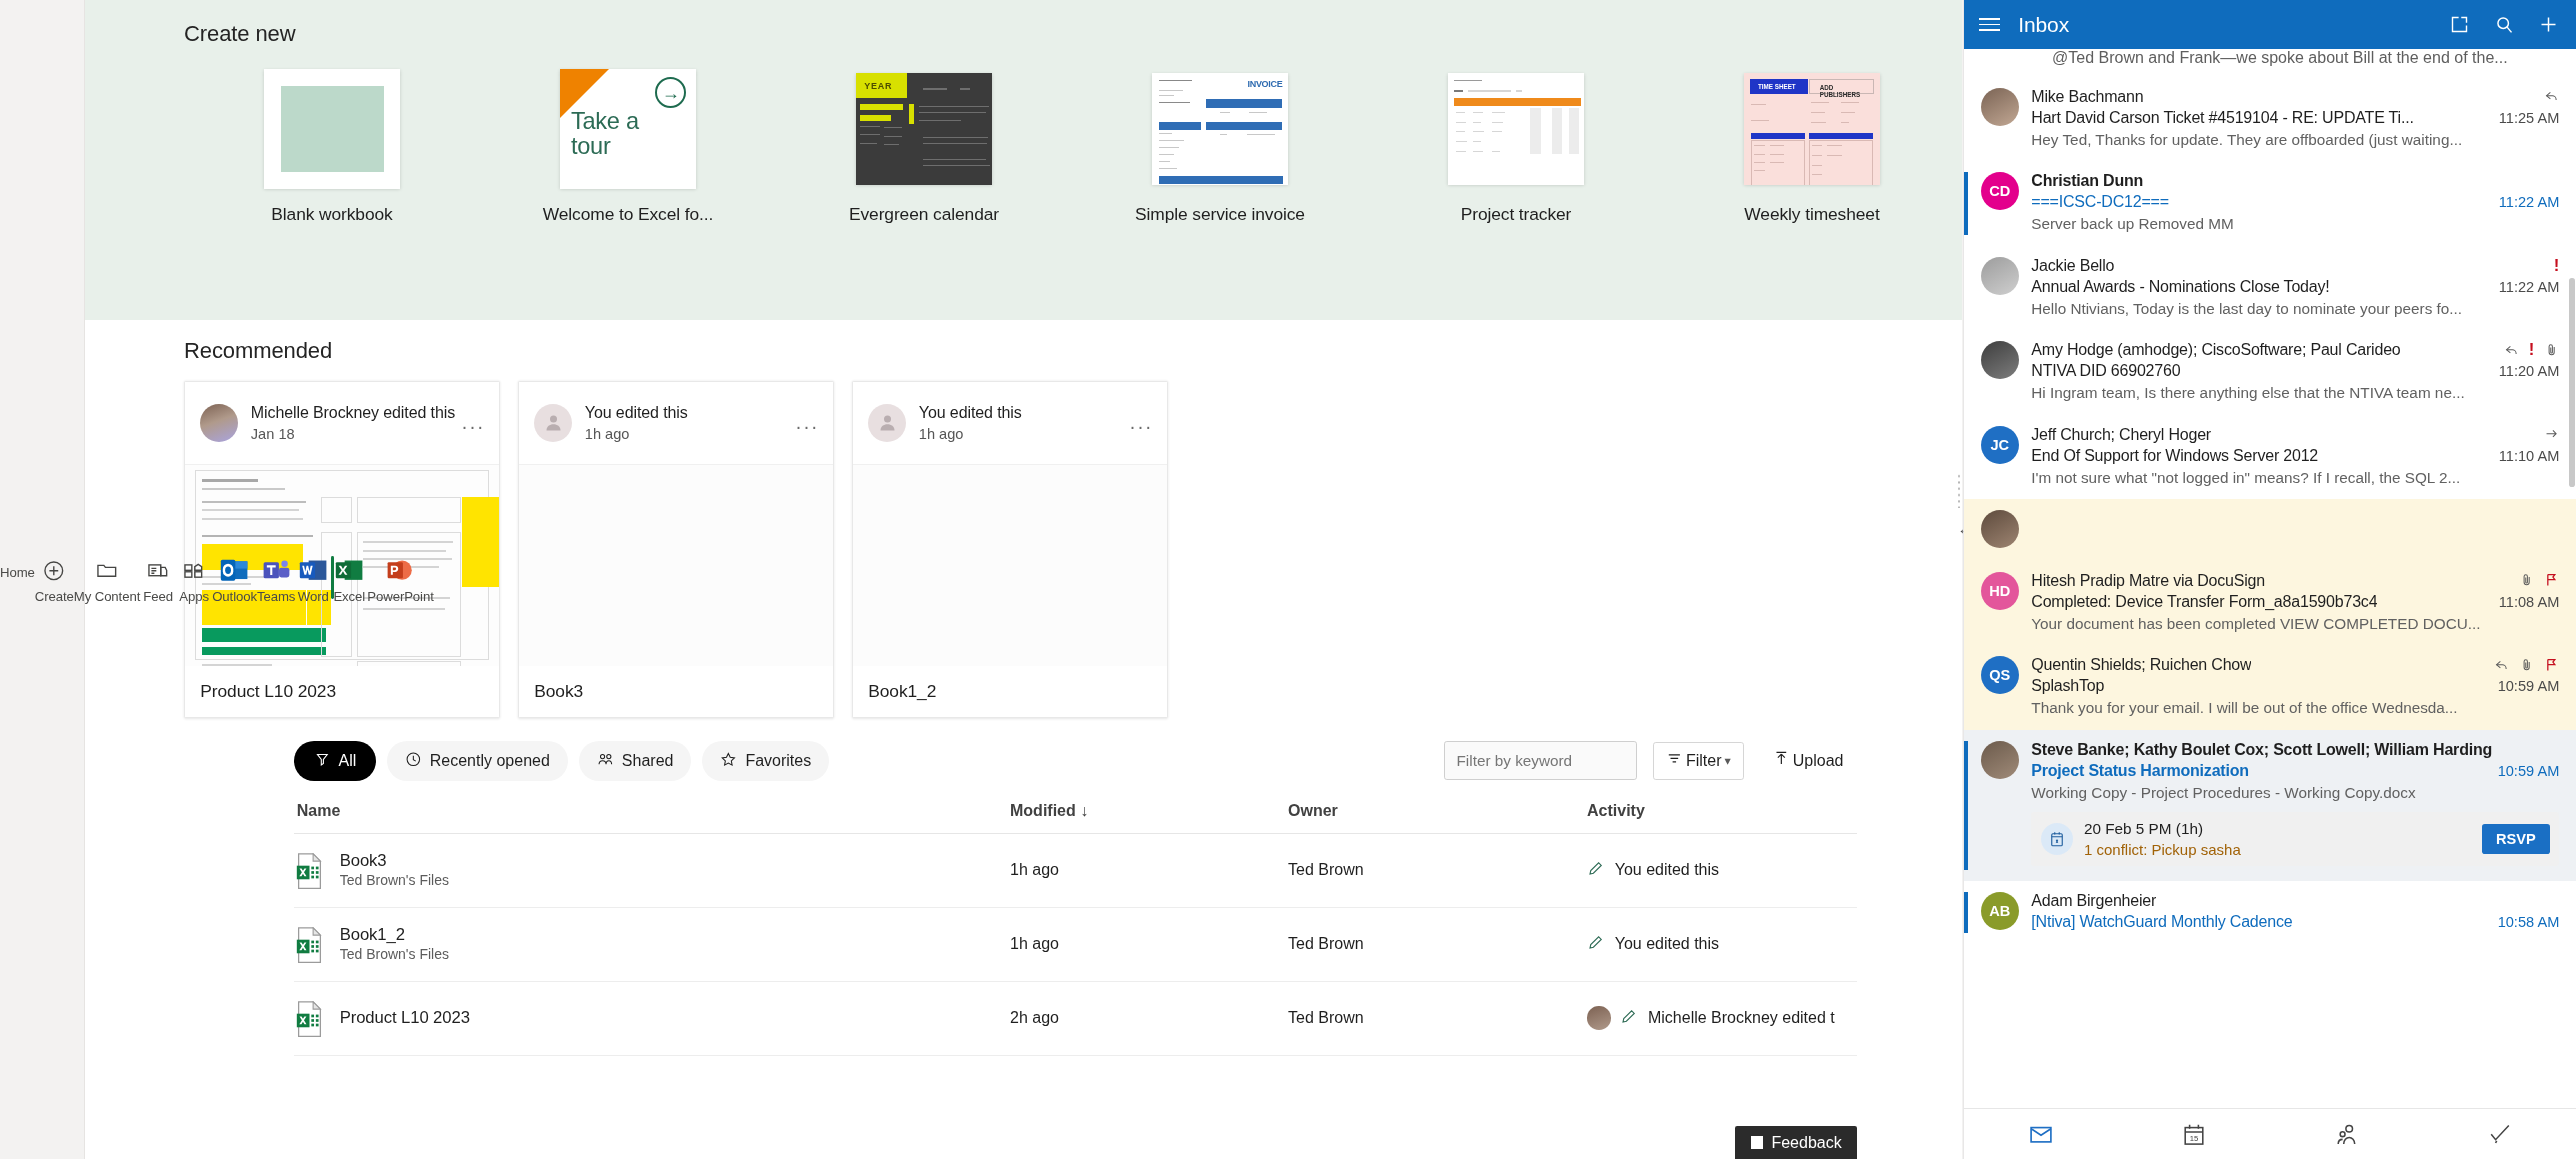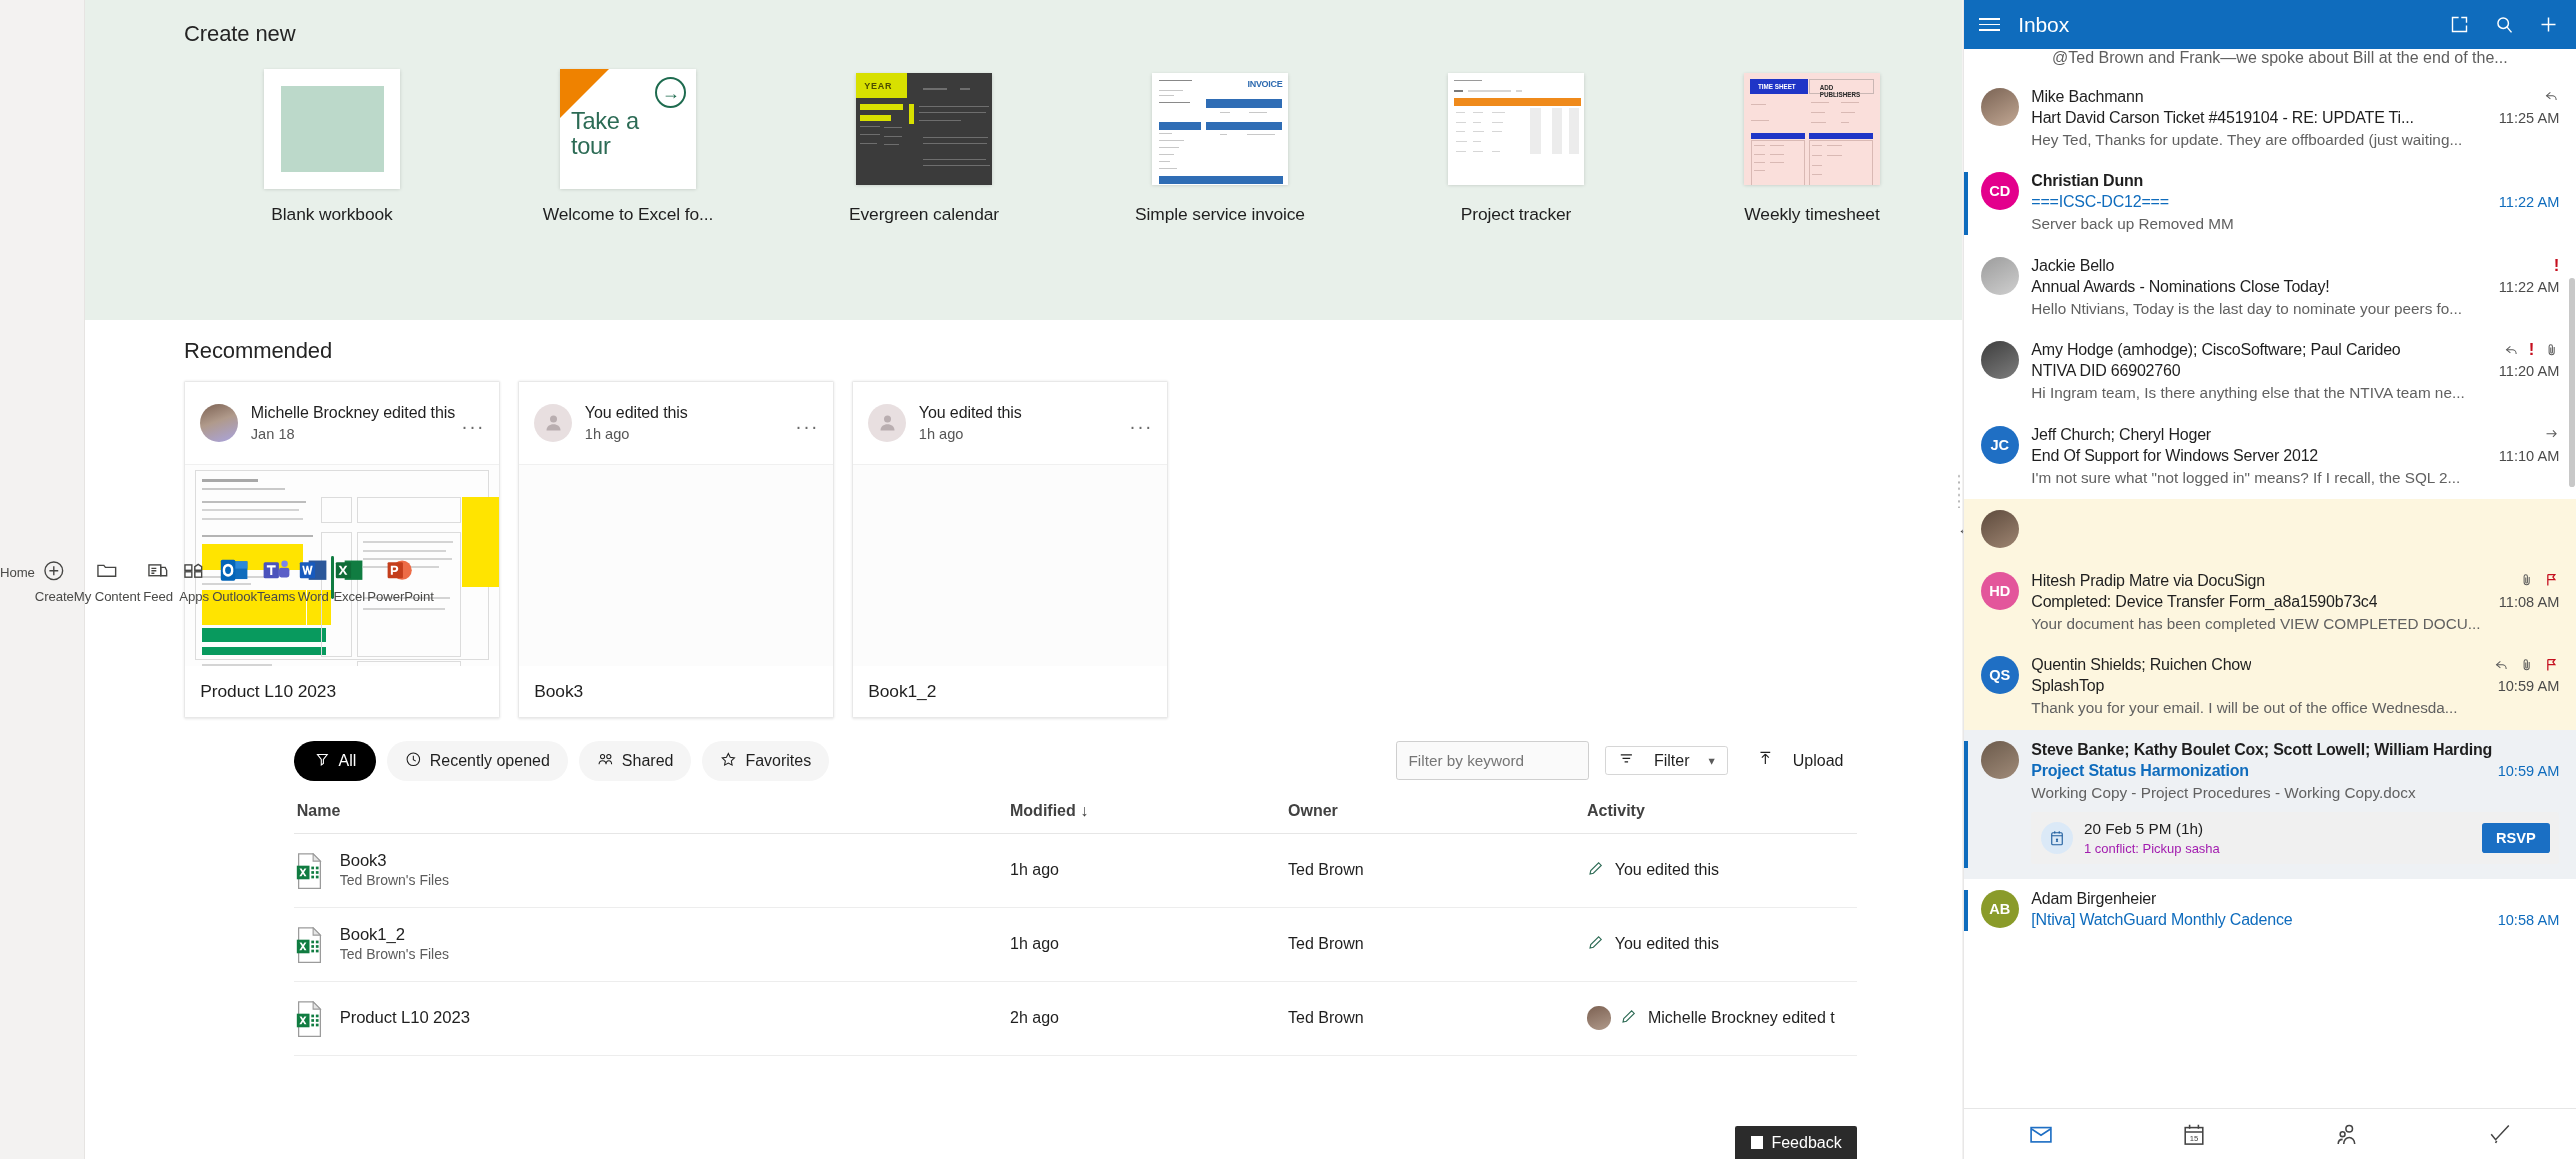--- a/index.html
+++ b/index.html
@@ -171,21 +171,21 @@
   .searchbox {
     width: 193px; height: 39px; border:0.7px solid #cfcfcf; border-radius:2.8px; background:#fafafa;
     display:flex; align-items:center; padding: 0 11px;
   }
   .searchbox input {
     border:0; outline:0; background:transparent; font-size:15.3px; color:#3b3b3b; width:100%;
     font-family:"Liberation Sans",sans-serif;
   }
   .searchbox input::placeholder { color:#767676; }
   .btn-flat {
-    height: 29px; display:flex; align-items:center; gap:19px; padding:0 12.5px; cursor:pointer;
+    height: 38px; display:flex; align-items:center; gap:3px; padding:0 12.5px; cursor:pointer;
     font-size: 16px; color:#1f1f1f; border:0.7px solid transparent; border-radius:2.8px;
   }
   .btn-filter { border-color:#d6d6d6; }
   .btn-flat svg { width:16.7px; height:16.7px; }
 
   
   .tbl { margin-top: 21px; padding-right: 719px; }
   .thead {
     display:flex; align-items:center; font-size: 16px; color:#414141; padding: 0 0 12.5px 0;
     border-bottom: 0.7px solid #e6e6e6; margin-left: 0; font-weight: bold;
@@ -274,21 +274,21 @@
   .m-time.blue { color:#0f6cbd; }
   .m-prev { font-size: 15.3px; color:#616161; margin-top: 4.2px; white-space:nowrap; overflow:hidden; text-overflow:ellipsis;}
 
   .rsvp-card {
     margin: 9.7px 0 2.8px 0; background:#f0f0f0; border-radius:2.8px; display:flex; align-items:center;
     padding: 8.3px 9.7px; gap: 11px;
   }
   .rsvp-ic { width:32px;height:32px;border-radius:50%;background:#dbe9f7;display:flex;align-items:center;justify-content:center;}
   .rsvp-ic svg { width:18px;height:18px;}
   .rsvp-t1 { font-size: 15.3px; color:#1f1f1f; }
-  .rsvp-t2 { font-size: 13px; color:#a21caf; margin-top:2.8px;}
+  .rsvp-t2 { font-size: 15px; color:#a16207; margin-top:2.8px;}
   .rsvp-btn { margin-left:auto; background:#1a6fc4; color:#fff; font-size:14.6px; font-weight:700;
               padding: 7px 14px; border-radius:2.8px; cursor:pointer;}
 
   .ol-scrollbar { position:absolute; right: 1.4px; top: 229px; width: 5.6px; height: 209px; background:#c8c8c8; border-radius:2.8px;}
   .ol-foot {
     height: 51px; flex: 0 0 51px; border-top:0.7px solid #e6e6e6; display:flex; align-items:center;
     justify-content: space-around; background:#fff;
   }
   .ol-foot .fi { width: 36px; height: 32px; display:flex; align-items:center; justify-content:center; cursor:pointer;}
   .ol-foot svg { width: 28px; height: 26.4px; }

